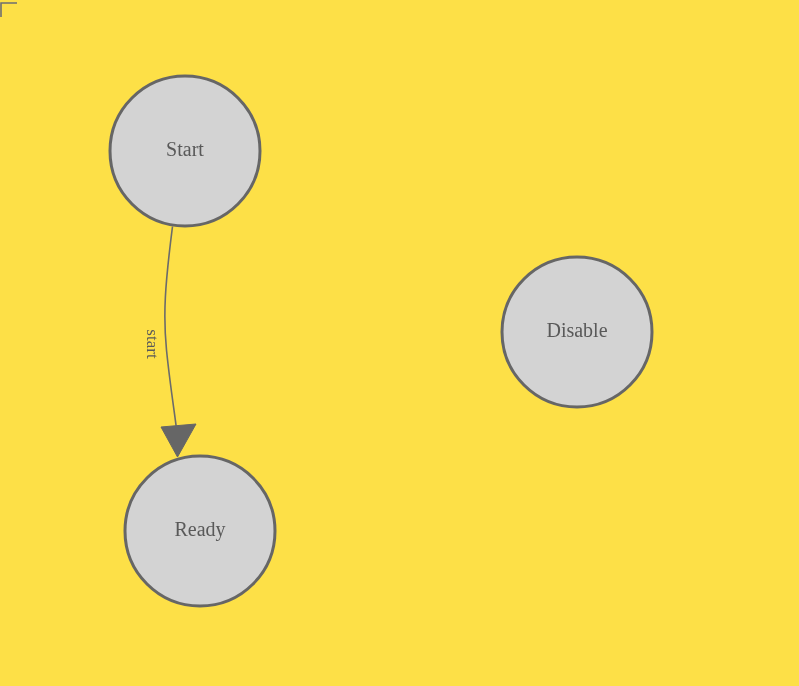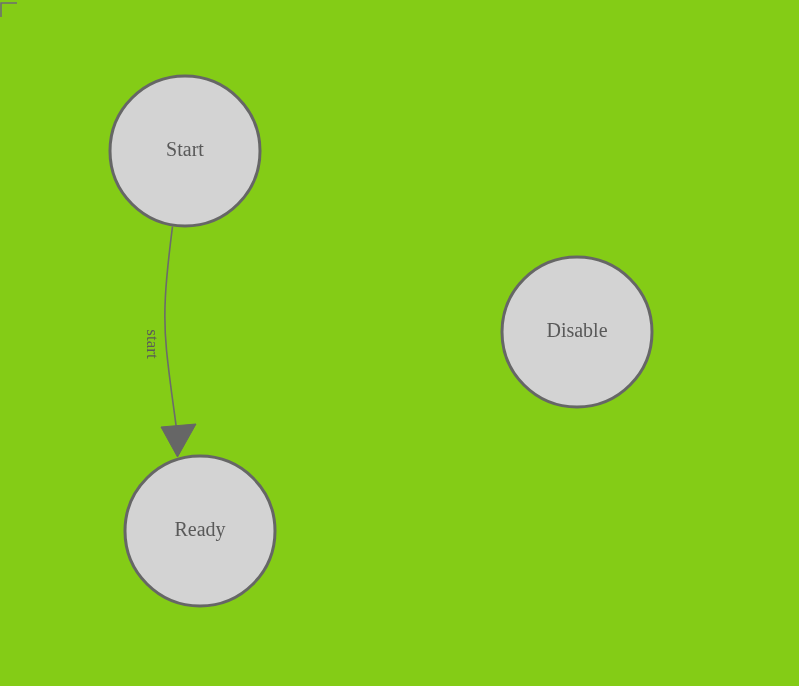--- a/index.html
+++ b/index.html
@@ -11,21 +11,21 @@
   body {
     width: 799px;
     height: 686px;
     overflow: hidden;
     font-family: "Liberation Serif", "DejaVu Serif", serif;
   }
   #canvas {
     position: relative;
     width: 799px;
     height: 686px;
-    background: #84cc16;
+    background: #fde047;
   }
   #diagram-svg {
     position: absolute;
     top: 0;
     left: 0;
     width: 799px;
     height: 686px;
     display: block;
   }
   .node-shape {

